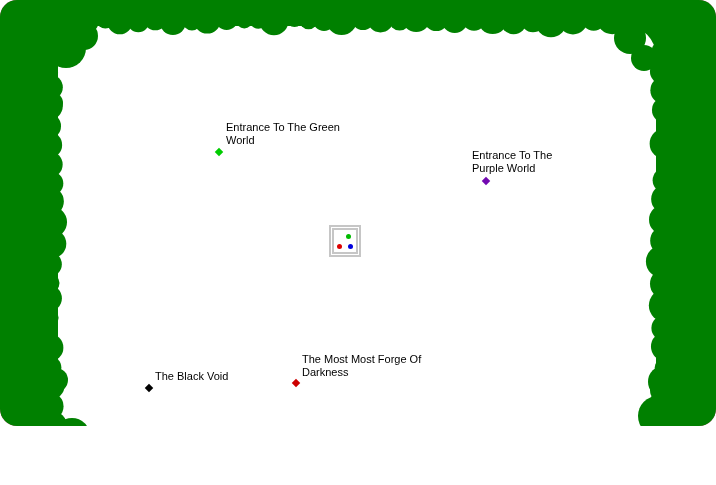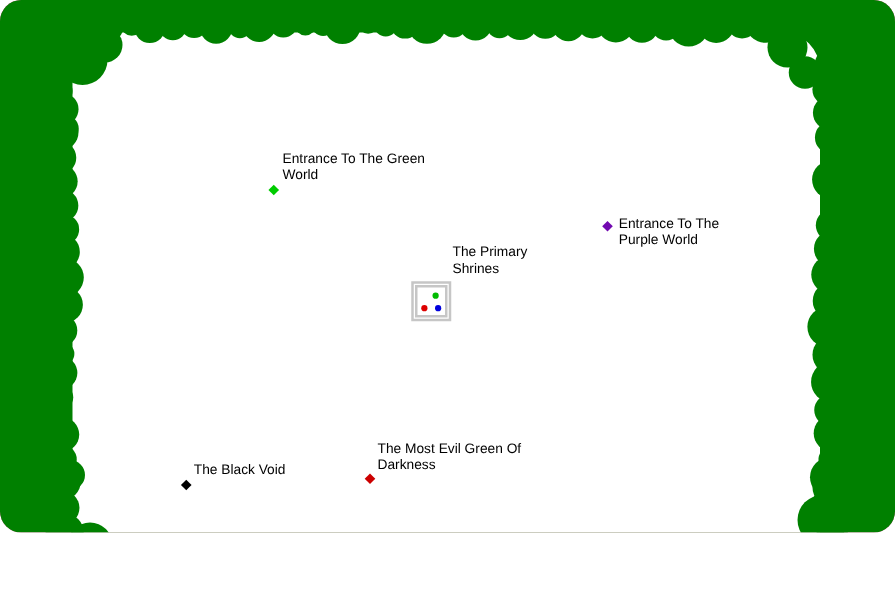--- a/index.html
+++ b/index.html
@@ -39,21 +39,21 @@
     height: 6px;
     transform: rotate(45deg);
     cursor: pointer;
   }
   .diamond-green  { left: 216px; top: 149px; }
   .diamond-purple { left: 483px; top: 178px; }
   .diamond-black  { left: 146px; top: 385px; }
   .diamond-red    { left: 293px; top: 380px; }
 
   .lbl-green-world  { left: 226px; top: 121px; }
-  .lbl-purple-world { left: 495px; top: 149px; margin-top: 24px; }
+  .lbl-purple-world { left: 472px; top: 149px; }
   .lbl-shrines      { left: 362px; top: 196px; }
   .lbl-black-void   { left: 155px; top: 370px; text-align: right; }
   .lbl-forge        { left: 302px; top: 353px; }
 
   
   .shrine-box {
     position: absolute;
     left: 329px; top: 225px;
     width: 32px; height: 32px;
     box-sizing: border-box;
@@ -207,31 +207,29 @@
   <div class="map-content">
 
     <div class="map-label lbl-green-world">Entrance To The Green
 World</div>
     <div class="diamond diamond-green" style="background-color: rgb(0, 204, 0);"></div>
 
     <div class="map-label lbl-purple-world">Entrance To The
 Purple World</div>
     <div class="diamond diamond-purple" style="background-color: rgb(114, 9, 176);"></div>
 
-    <div class="map-label lbl-shrines">The Primary
-Shrines</div>
     <div class="shrine-box">
       <div class="shrine-box-inner">
         <span class="shrine-dot shrine-dot-green" style="background-color: rgb(0, 187, 0);"></span>
         <span class="shrine-dot shrine-dot-red" style="background-color: rgb(221, 0, 0);"></span>
         <span class="shrine-dot shrine-dot-blue" style="background-color: rgb(0, 0, 221);"></span>
       </div>
     </div>
 
     <div class="map-label lbl-black-void">The Black Void</div>
     <div class="diamond diamond-black" style="background-color: rgb(0, 0, 0);"></div>
 
-    <div class="map-label lbl-forge">The Most Evil Green Of
+    <div class="map-label lbl-forge">The Most Most Forge Of
 Darkness</div>
     <div class="diamond diamond-red" style="background-color: rgb(204, 0, 0);"></div>
 
   </div>
 </div>
 
 </body></html>

